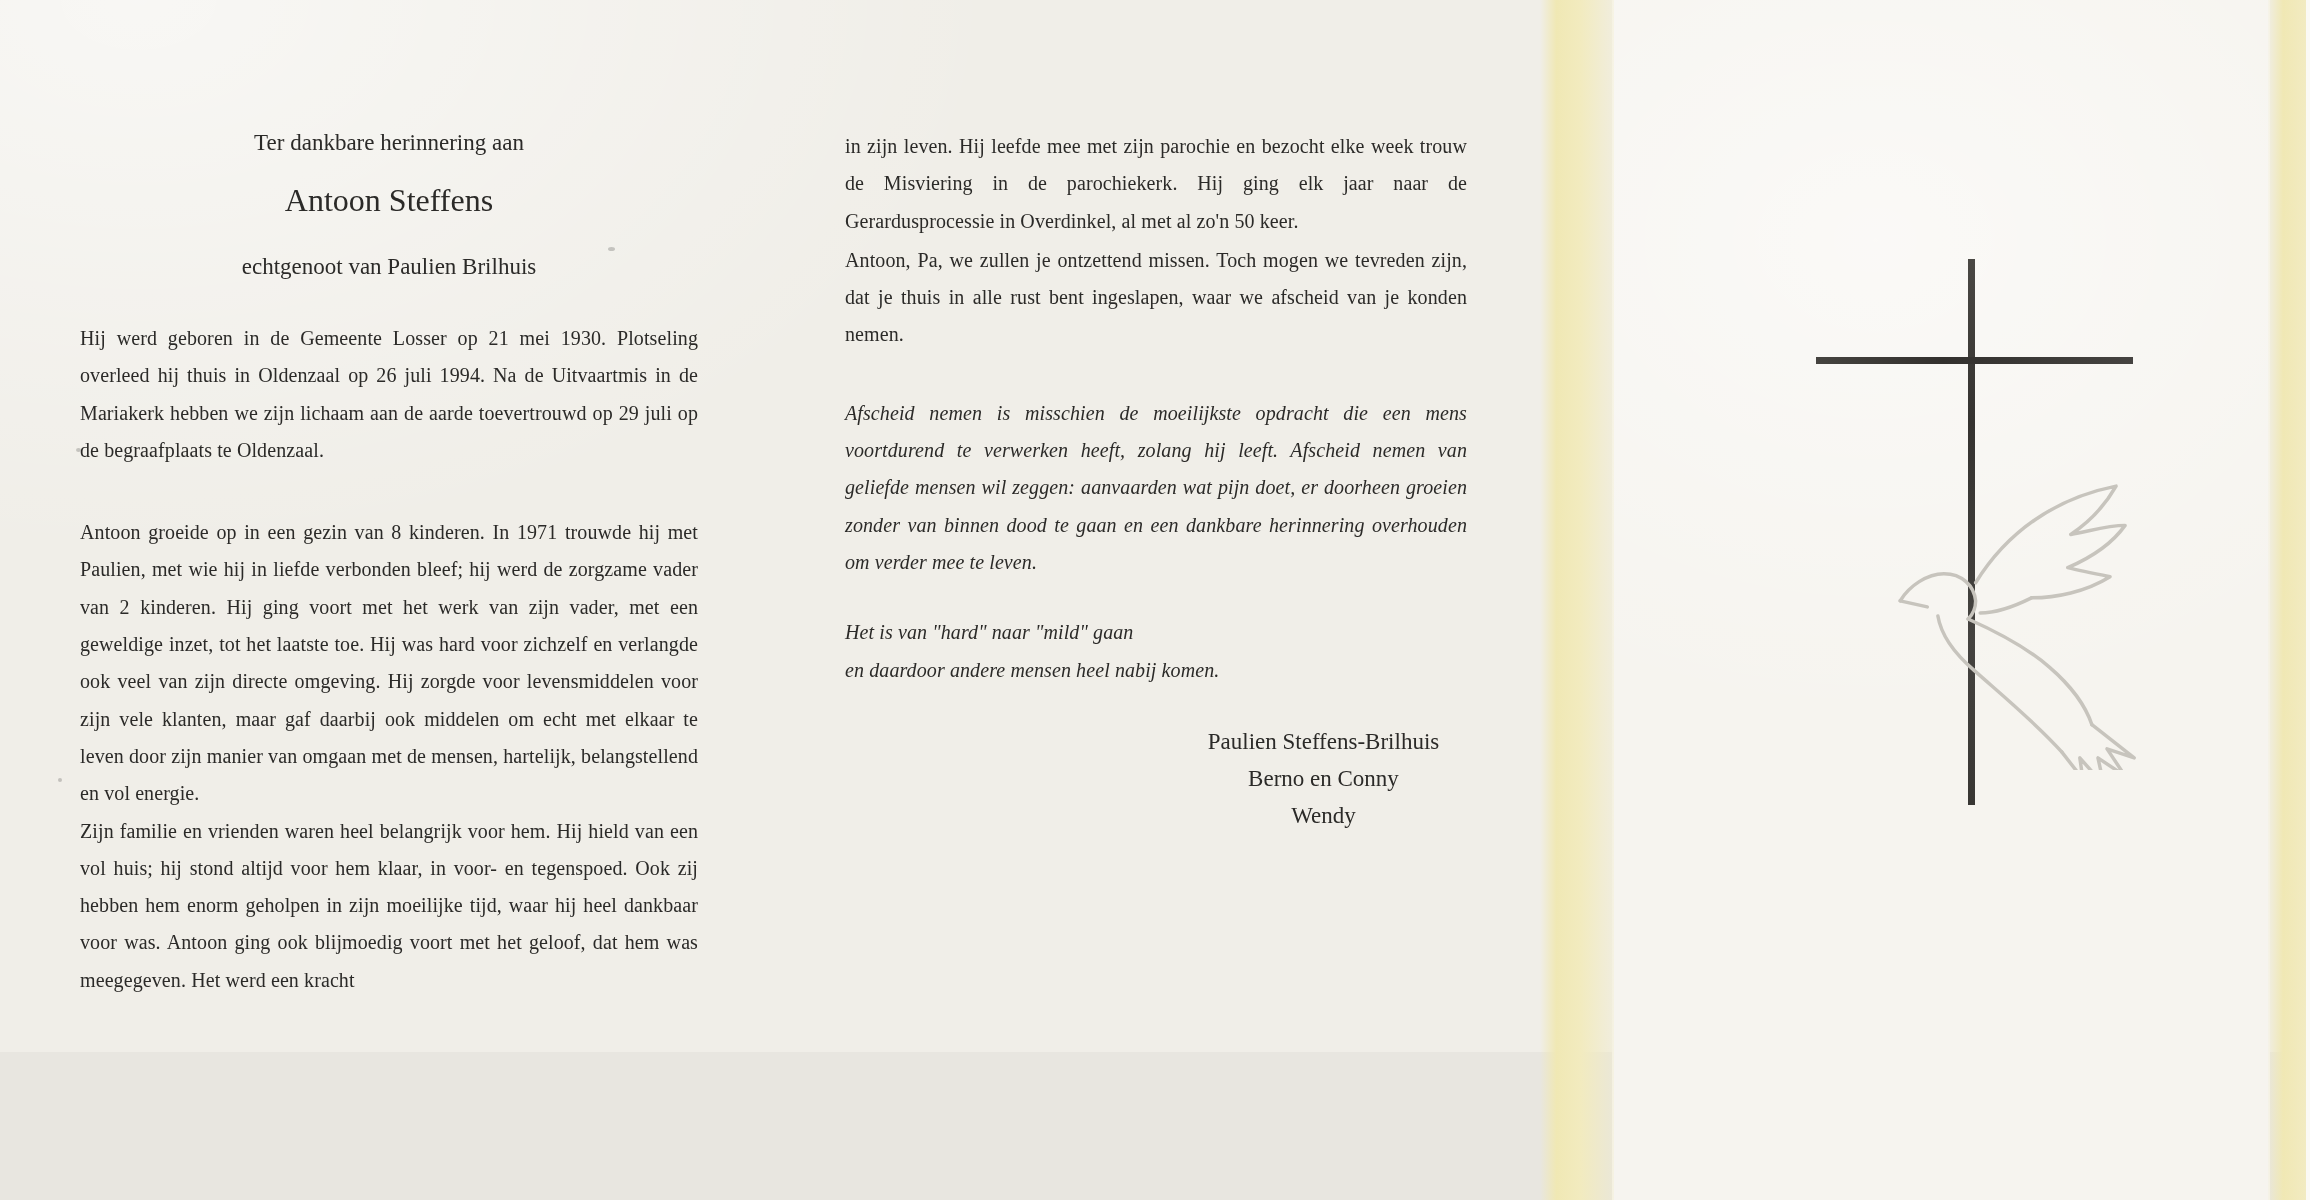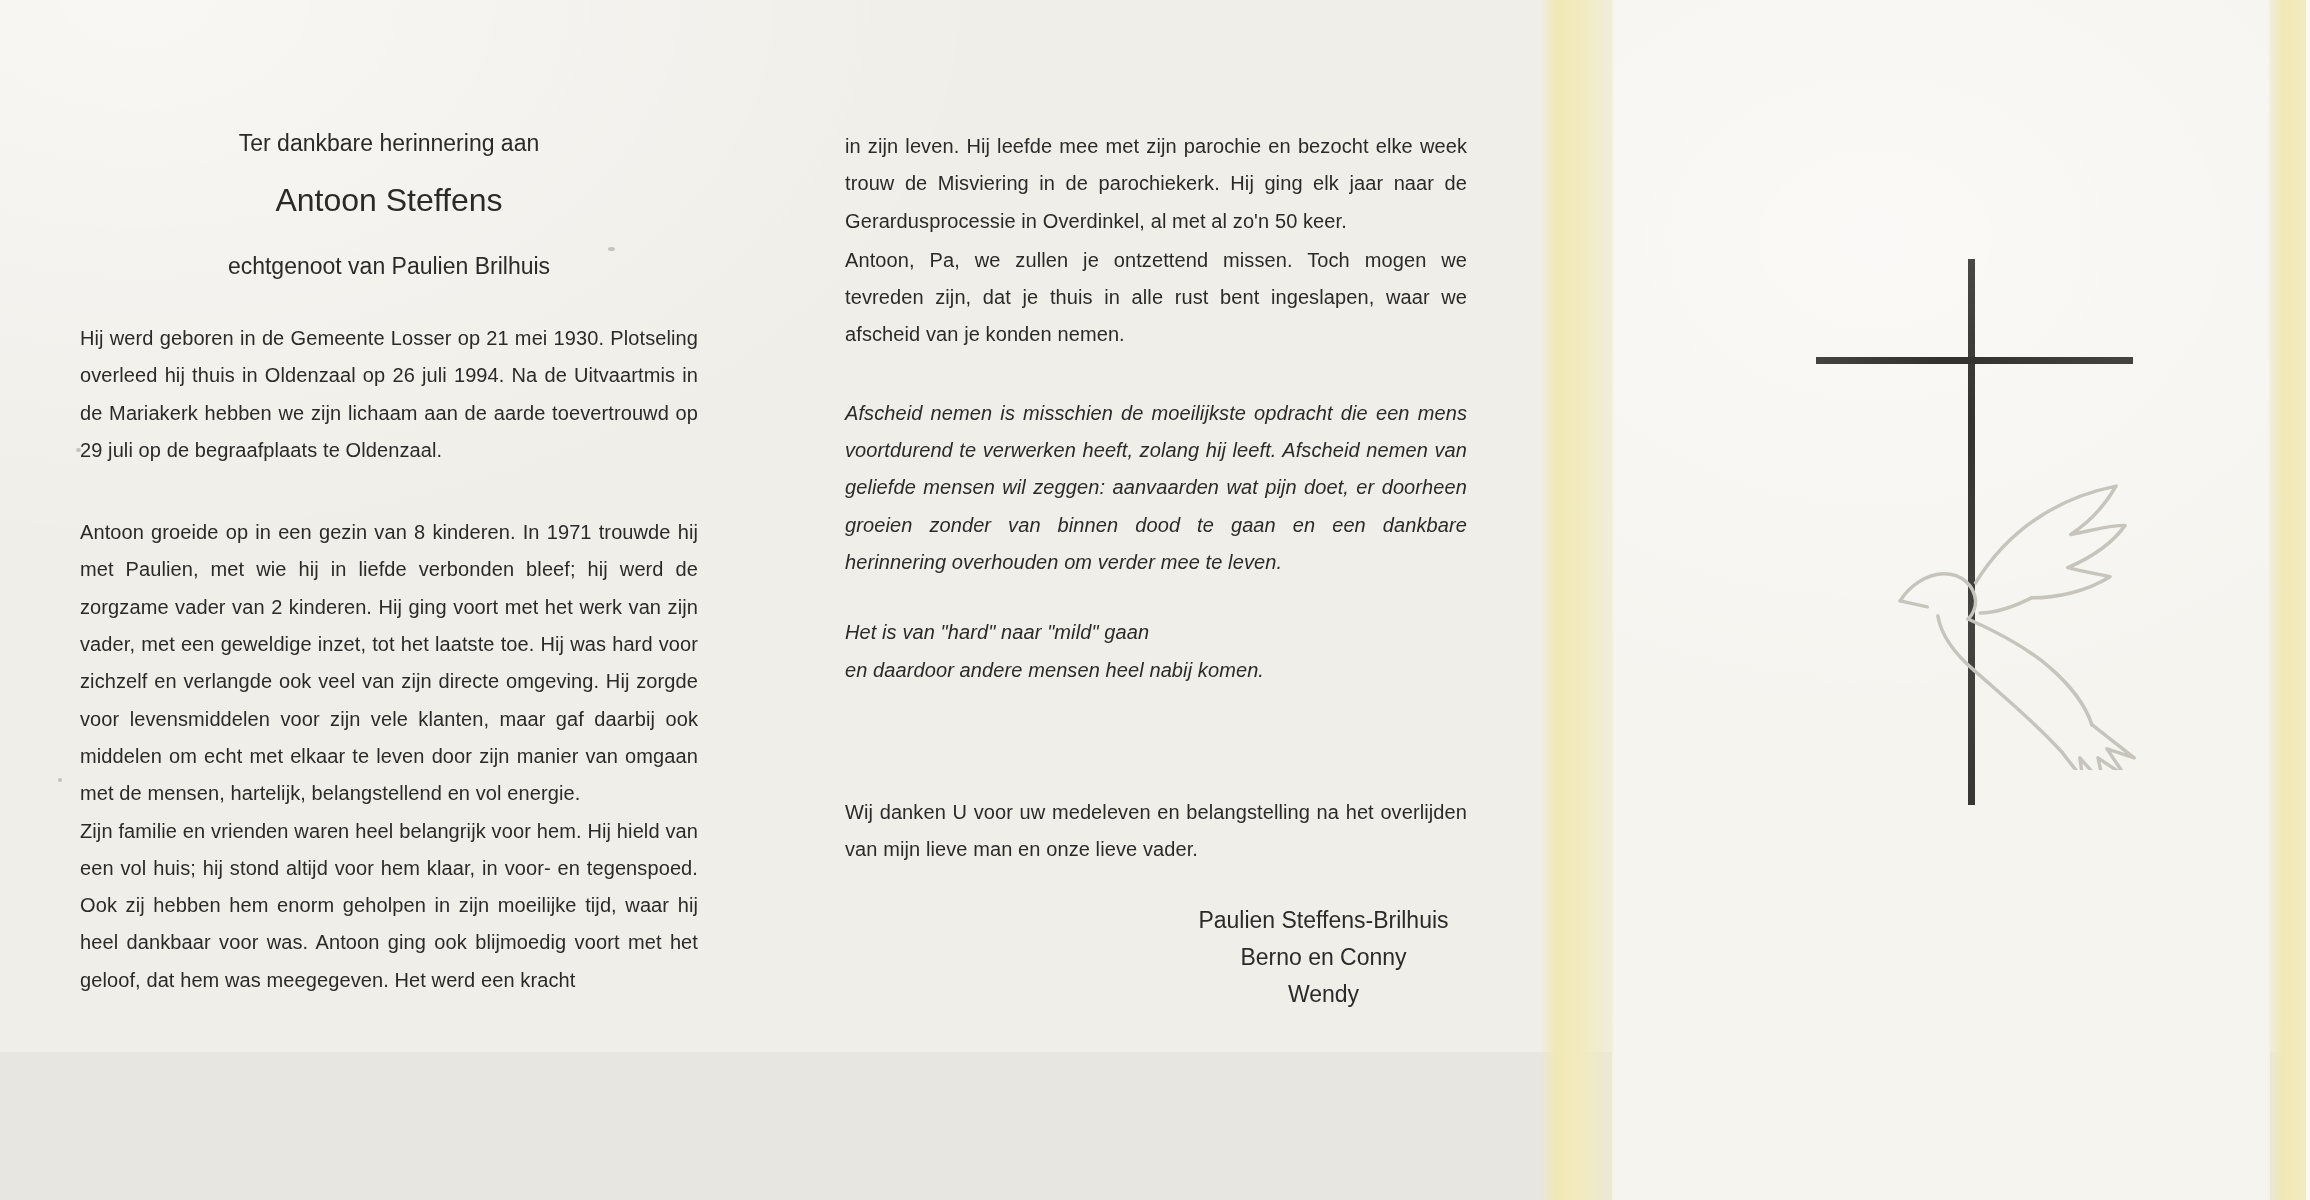--- a/index.html
+++ b/index.html
@@ -10,21 +10,21 @@
     overflow: hidden;
     background: #e8e6e0;
   }
   .scan {
     position: relative;
     width: 2310px;
     height: 1052px;
     background:
       radial-gradient(1400px 900px at 6% 0%, rgba(255,255,255,0.55), rgba(255,255,255,0) 62%),
       #f0eee8;
-    font-family: Liberation Sans, sans-serif;
+    font-family: Liberation Serif, serif;
     color: #2b2a28;
   }
   
   .paper-right {
     position: absolute;
     left: 1612px; top: 0;
     width: 658px; height: 1200px;
     background: radial-gradient(900px 700px at 40% 20%, rgba(255,255,255,0.5), rgba(255,255,255,0) 70%), #f6f4ef;
   }
   .strip-mid {
@@ -129,21 +129,20 @@
   </section>
 
   <section class="col col-mid">
     <p class="para">in zijn leven. Hij leefde mee met zijn parochie en bezocht elke week trouw de Misviering in de parochiekerk. Hij ging elk jaar naar de Gerardusprocessie in Overdinkel, al met al zo'n 50 keer.</p>
     <p class="para gap-6">Antoon, Pa, we zullen je ontzettend missen. Toch mogen we tevreden zijn, dat je thuis in alle rust bent ingeslapen, waar we afscheid van je konden nemen.</p>
     <p class="para italic gap-41">Afscheid nemen is misschien de moeilijkste opdracht die een mens voortdurend te verwerken heeft, zolang hij leeft. Afscheid nemen van geliefde mensen wil zeggen: aanvaarden wat pijn doet, er doorheen groeien zonder van binnen dood te gaan en een dankbare herinnering overhouden om verder mee te leven.</p>
     <div class="gap-33">
       <p class="para italic quote-line">Het is van "hard" naar "mild" gaan</p>
       <p class="para italic quote-line">en daardoor andere mensen heel nabij komen.</p>
     </div>
-    <p class="para gap-105">Wij danken U voor uw medeleven en belangstelling na het overlijden van mijn lieve man en onze lieve vader.</p>
     <div class="signatures">
       <p>Paulien Steffens-Brilhuis</p>
       <p>Berno en Conny</p>
       <p>Wendy</p>
     </div>
   </section>
 
   <section>
     <div>
       <div class="cross-v"></div>

